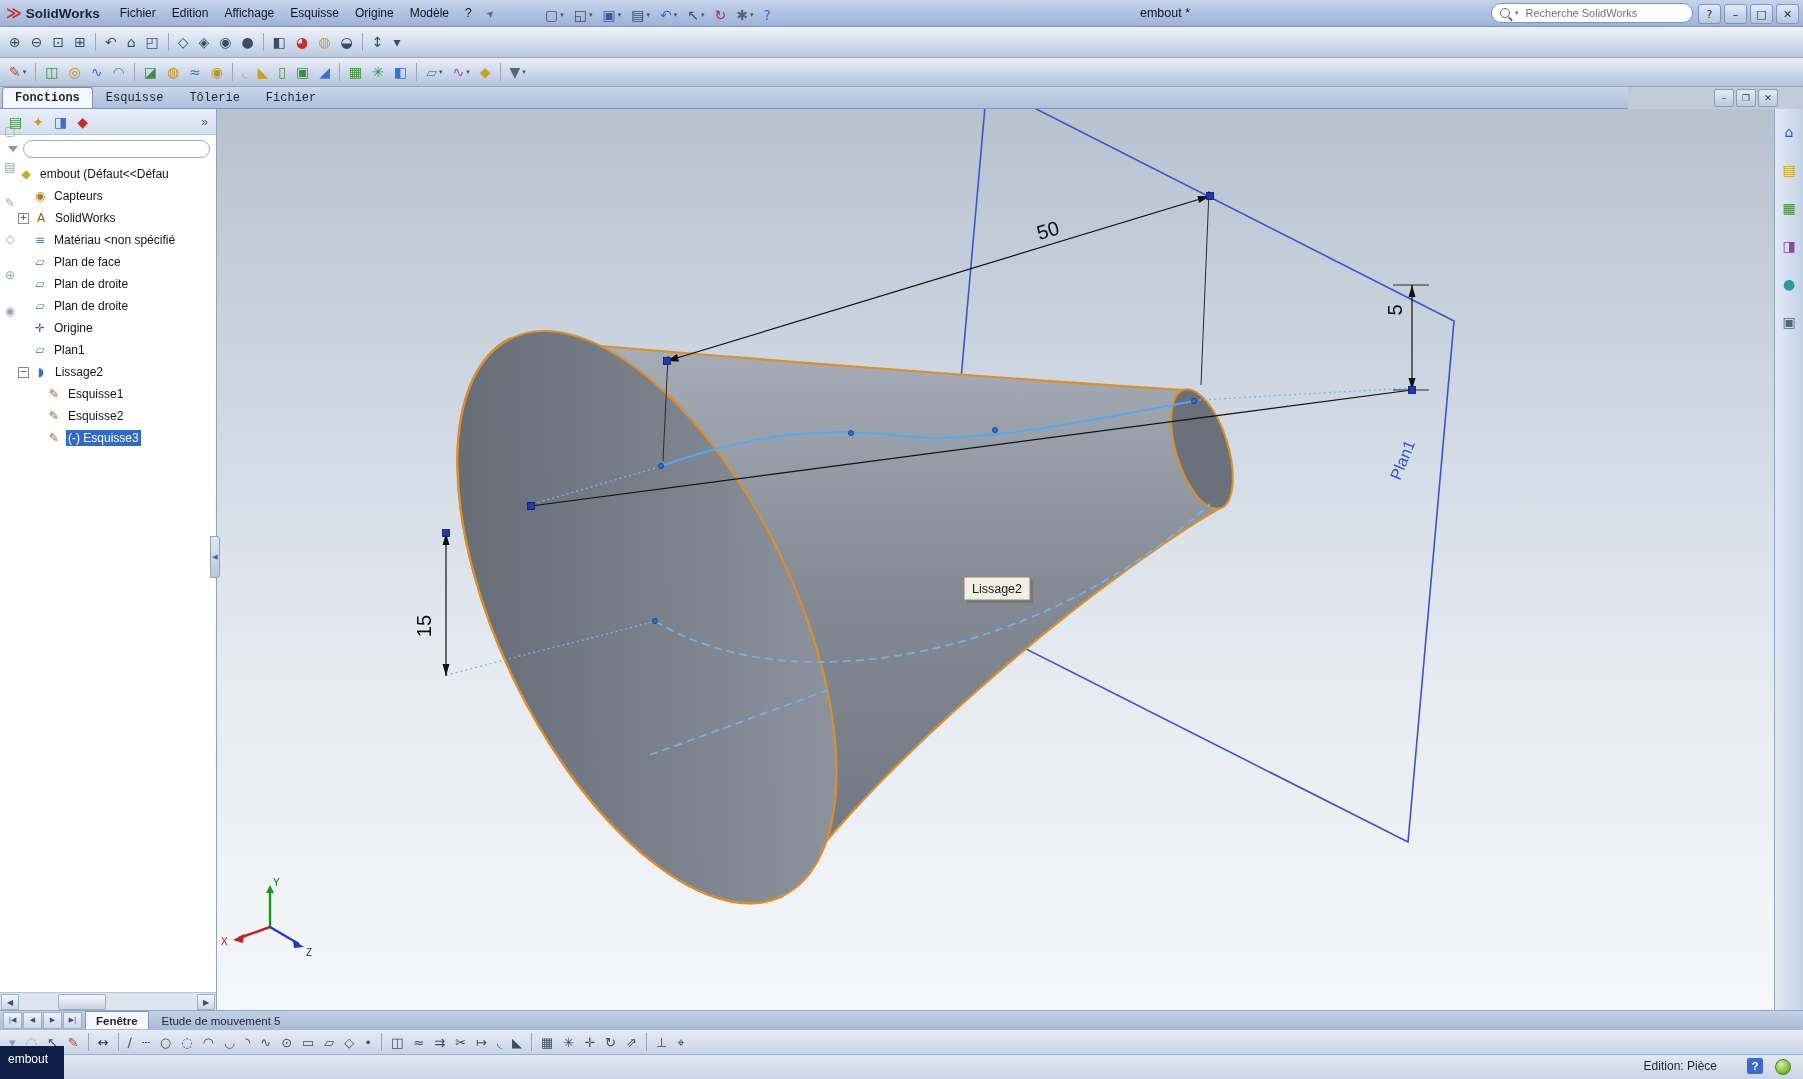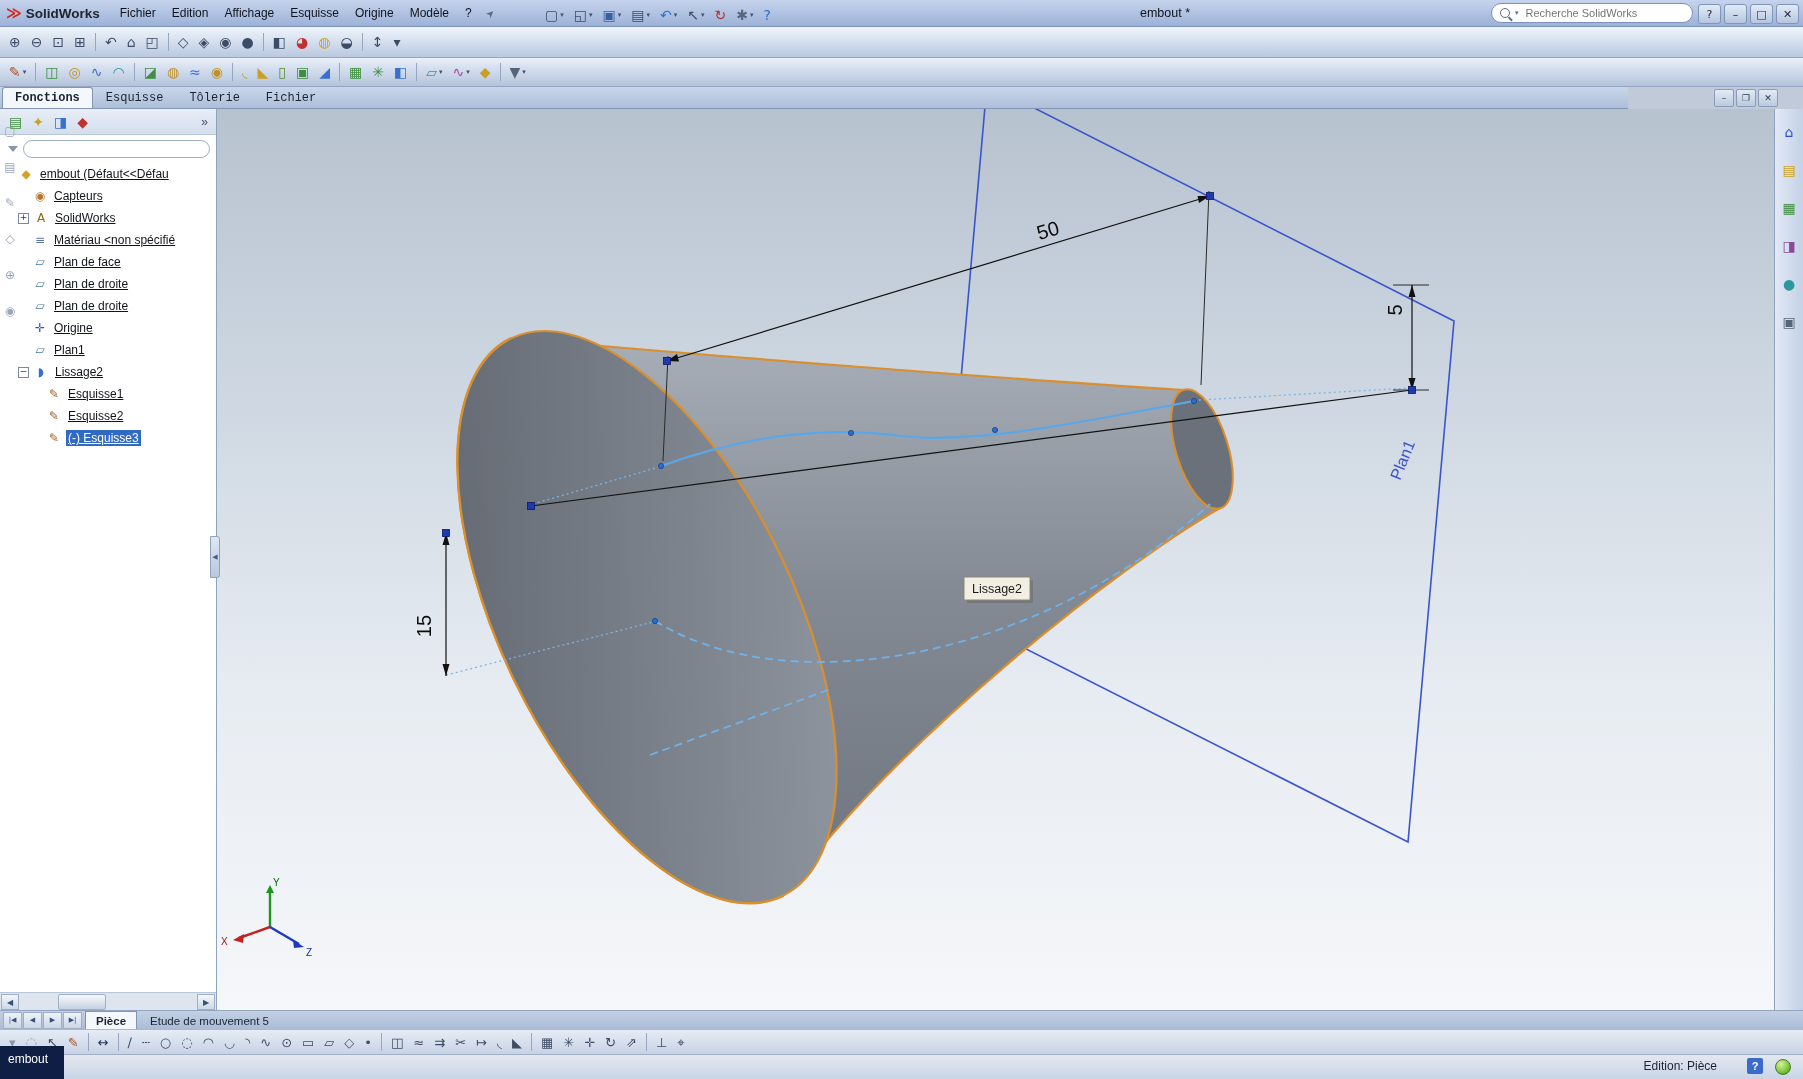--- a/index.html
+++ b/index.html
@@ -51,21 +51,21 @@
   #fm-header .spacer{flex:1;}
   #fm-overflow{font-size:12px;color:#44506a;padding-right:4px;}
   #fm-filter{height:24px;display:flex;align-items:center;padding:2px 6px 2px 8px;gap:5px;}
   .funnel{width:0;height:0;border-top:6px solid #8a97aa;border-left:5px solid transparent;border-right:5px solid transparent;}
   #fm-filter input{flex:1;height:16px;border:1px solid #9fb0c6;border-radius:9px;font-size:11px;padding:0 8px;outline:none;color:#333;font-family:inherit;}
   .trow{display:flex;align-items:center;height:22px;font-size:12px;color:#10141c;white-space:nowrap;}
   .expander{width:9px;height:9px;border:1px solid #7a8aa0;background:#fff;font-size:9px;line-height:7px;text-align:center;
             margin-right:4px;color:#333;flex:none;font-family:"DejaVu Sans",sans-serif;}
   .expspace{width:14px;flex:none;}
   .ticon{width:16px;font-size:12px;margin-right:4px;text-align:center;flex:none;font-family:"DejaVu Sans",sans-serif;}
-  .tlabel{padding:1px 2px;text-decoration:underline;}
+  .tlabel{padding:1px 2px;}
   .tlabel.sel{background:#316ac5;color:#fff;}
   #lp-scroll{position:absolute;bottom:0;left:0;width:216px;height:17px;background:#dfe5ee;border-top:1px solid #b8c6da;}
   .sarrow{position:absolute;top:1px;width:16px;height:14px;font-size:8px;display:flex;align-items:center;justify-content:center;
           color:#35507a;background:linear-gradient(#f4f7fb,#ccd7e6);border:1px solid #9fb0c6;font-family:"DejaVu Sans",sans-serif;}
   #lp-thumb{position:absolute;left:58px;top:1px;width:46px;height:14px;background:linear-gradient(#f6f9fc,#c6d2e2);
             border:1px solid #9fb0c6;border-radius:2px;}
   #left-edge-icons{left:2px;top:118px;width:16px;display:flex;flex-direction:column;gap:10px;align-items:center;z-index:5;}
   #left-edge-icons .glyph{font-size:12px;}
   
   #viewport{left:217px;top:109px;width:1557px;height:901px;
@@ -566,21 +566,21 @@
     </div>
 
   <div id="bottomtabs" class="abs">
     <div id="btab-nav" style="display:flex;">
         <span class="tabnav">|◀</span>
         <span class="tabnav">◀</span>
         <span class="tabnav">▶</span>
         <span class="tabnav">▶|</span>
       </div>
     <div id="btabs" style="display:flex;">
-        <span class="btab active">Pièce</span>
+        <span class="btab active">Fenêtre</span>
         <span class="btab">Etude de mouvement 5</span>
       </div>
   </div>
 
   <div id="bottomtoolbar" class="abs">
     <div id="sketch-icons" style="display:flex;align-items:center;">
         <span class="tbtn">
           <span class="glyph" style="color: rgb(138, 152, 172);">▾</span>
         </span>
         <span class="tbtn">

